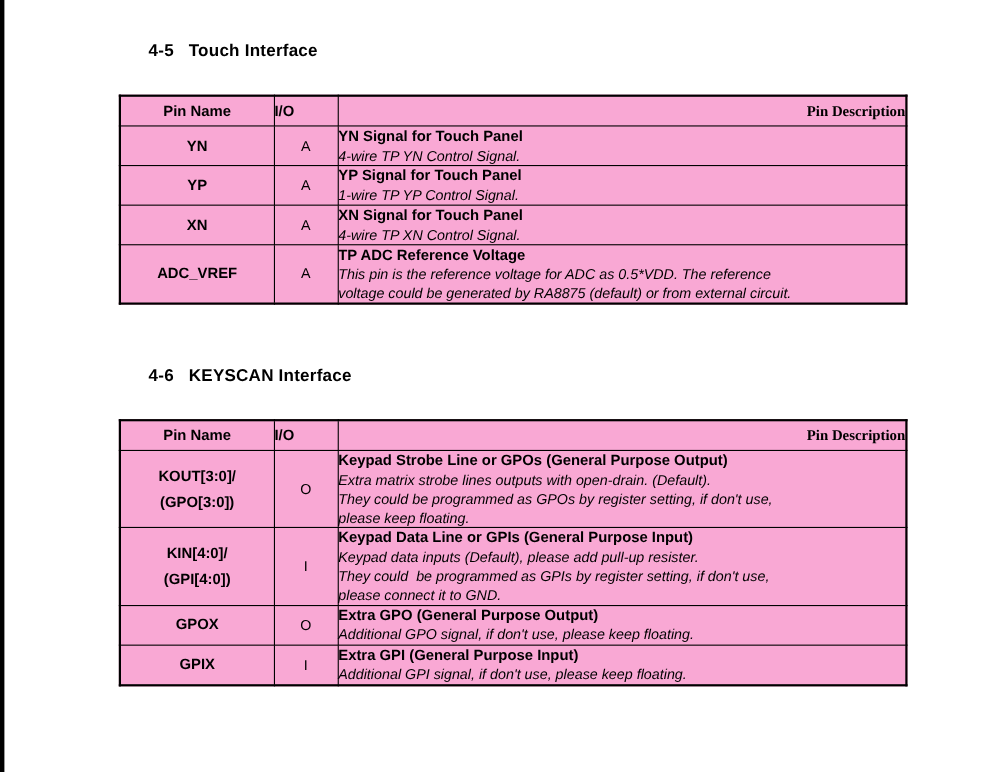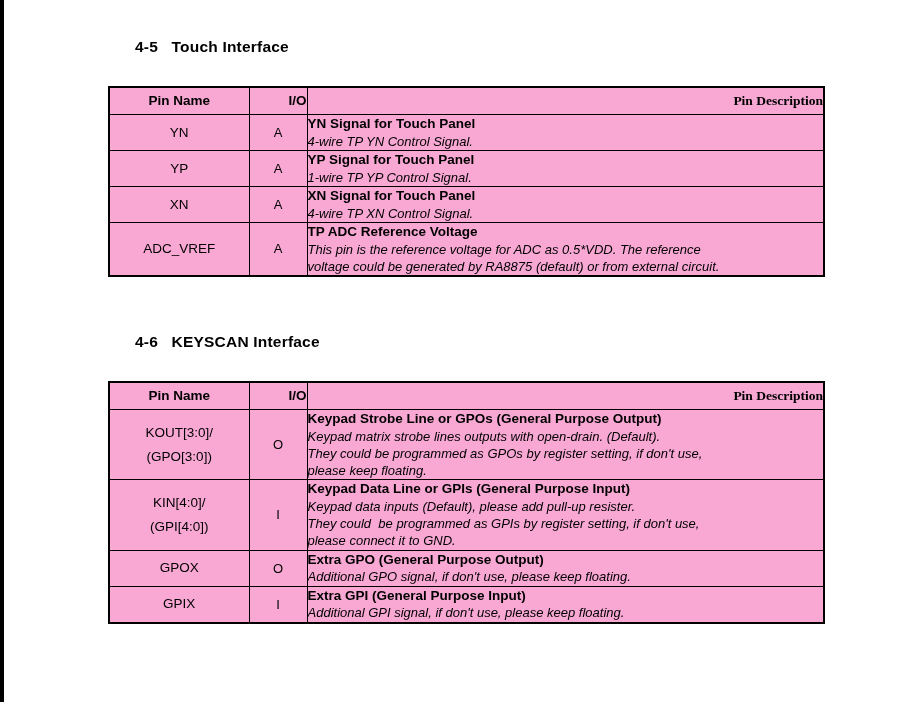--- a/index.html
+++ b/index.html
@@ -64,27 +64,27 @@
     padding: 0;
     vertical-align: middle;
   }
   table.pin-table thead th {
     font-size: 13.5px;
     font-weight: bold;
     height: 26px;
     line-height: 26px;
   }
   th.h-name { text-align: center; }
-  th.h-io { text-align: right; }
+  th.h-io { text-align: left; }
   th.h-desc { text-align: right; padding-left: 6px; font-family: Liberation Serif, serif; }
 
   td.pin-name {
     text-align: center;
     font-size: 13.5px;
-    font-weight: normal;
+    font-weight: bold;
     line-height: 1.45;
     padding: 4px 2px;
   }
   td.pin-io {
     text-align: center;
     font-size: 13px;
     font-weight: normal;
   }
   td.pin-desc {
     text-align: left;
@@ -198,21 +198,21 @@
       </thead>
       <tbody>
         <tr>
           <td class="pin-name">
             <span class="name-line">KOUT[3:0]/</span>
             <span class="name-line">(GPO[3:0])</span>
           </td>
           <td class="pin-io">O</td>
           <td class="pin-desc">
             <div class="desc-title">Keypad Strobe Line or GPOs (General Purpose Output)</div>
-            <div class="desc-line">Keypad matrix strobe lines outputs with open-drain. (Default).</div>
+            <div class="desc-line">Extra matrix strobe lines outputs with open-drain. (Default).</div>
             <div class="desc-line">They could be programmed as GPOs by register setting, if don't use,</div>
             <div class="desc-line">please keep floating.</div>
           </td>
         </tr>
         <tr>
           <td class="pin-name">
             <span class="name-line">KIN[4:0]/</span>
             <span class="name-line">(GPI[4:0])</span>
           </td>
           <td class="pin-io">I</td>

